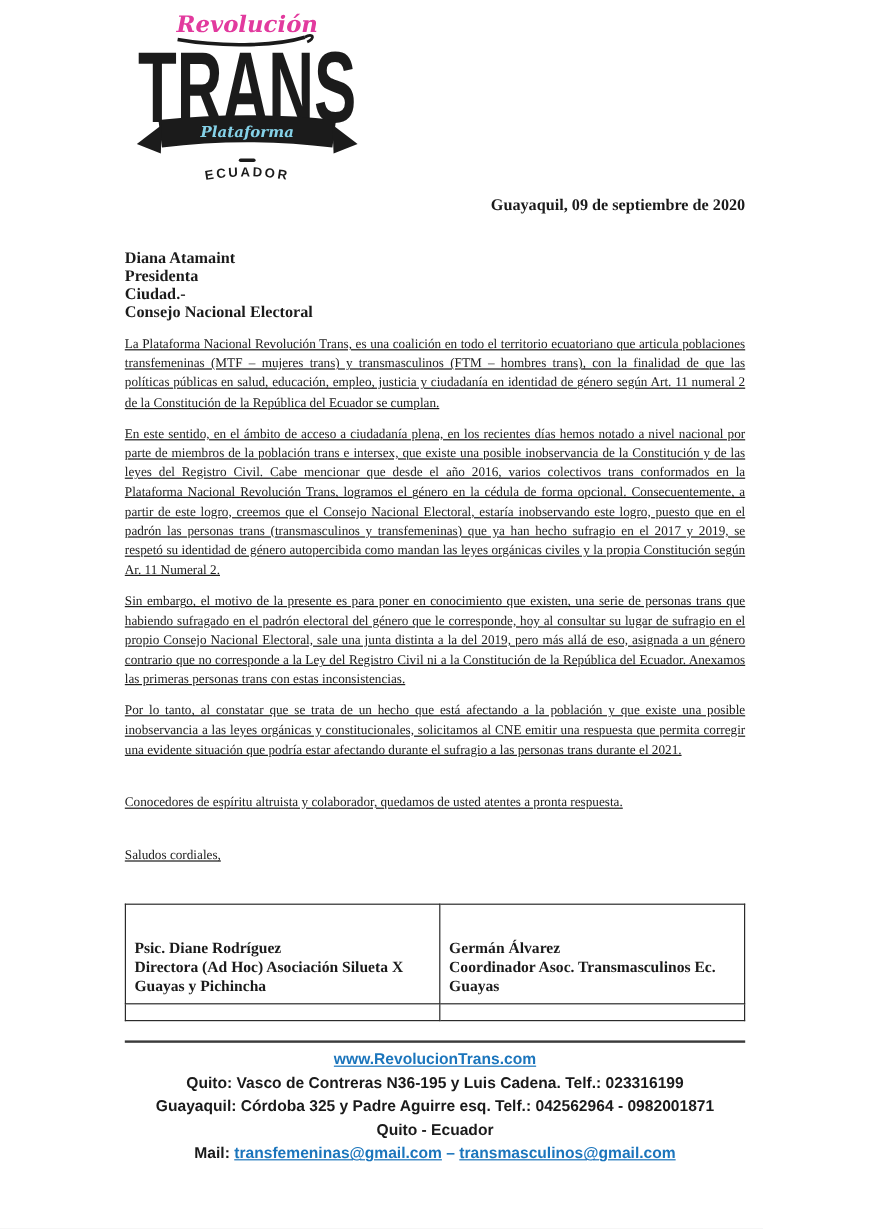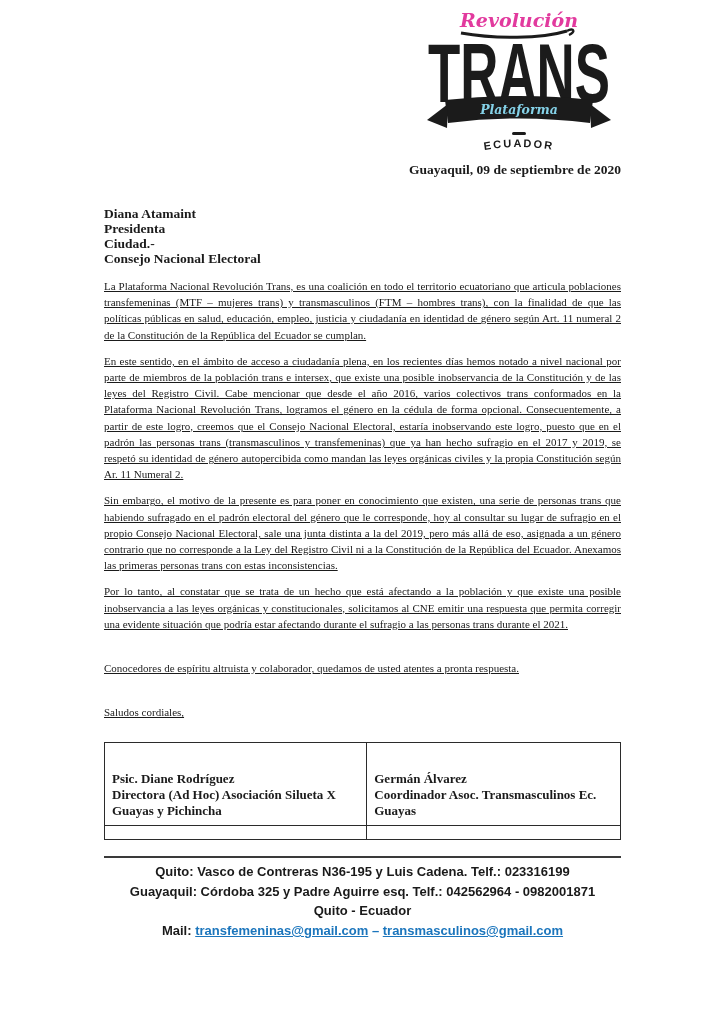--- a/index.html
+++ b/index.html
@@ -8,21 +8,21 @@
     width:724px;height:1024px;
     margin:0 auto;
     background:#ffffff;
     box-sizing:border-box;
     padding:6px 103px 0 104px;
     font-family:"Liberation Serif", serif;
     color:#1b1b1b;
     overflow:hidden;
   }
   
-  .logo-wrap{width:100%;text-align:right;}
+  .logo-wrap{width:100%;text-align:left;}
   .logo-wrap svg{display:inline-block;}
   
   .date-line{
     text-align:right;
     font-weight:bold;
     font-size:13.5px;
     margin-top:2px;
   }
   .recipient{
     margin-top:28px;
@@ -35,21 +35,21 @@
     font-size:11px;
     line-height:16.2px;
     text-align:justify;
     text-decoration:underline;
   }
   .body-par.no-justify{text-align:left;margin-top:28px;}
   
   .sig-table{
     width:100%;
     border-collapse:collapse;
-    margin-top:22px;
+    margin-top:32px;
     table-layout:fixed;
   }
   .sig-table td{
     border:1px solid #2b2b2b;
     vertical-align:bottom;
     font-weight:bold;
     font-size:13px;
     line-height:16px;
     padding:28px 4px 6px 7px;
   }
@@ -135,20 +135,23 @@
         </td>
       </tr>
       <tr class="empty-row">
         <td></td>
         <td></td>
       </tr>
     </tbody>
   </table>
 
   <div class="footer">
+    <div>
+      <span class="link">www.RevolucionTrans.com</span>
+    </div>
     <div>Quito: Vasco de Contreras N36-195 y Luis Cadena. Telf.: 023316199</div>
     <div>Guayaquil: Córdoba 325 y Padre Aguirre esq. Telf.: 042562964 - 0982001871</div>
     <div>Quito - Ecuador</div>
     <div>
       <span>Mail:</span>
       <span class="link">transfemeninas@gmail.com</span>
       <span class="dash-sep">–</span>
       <span class="link">transmasculinos@gmail.com</span>
     </div>
   </div>

